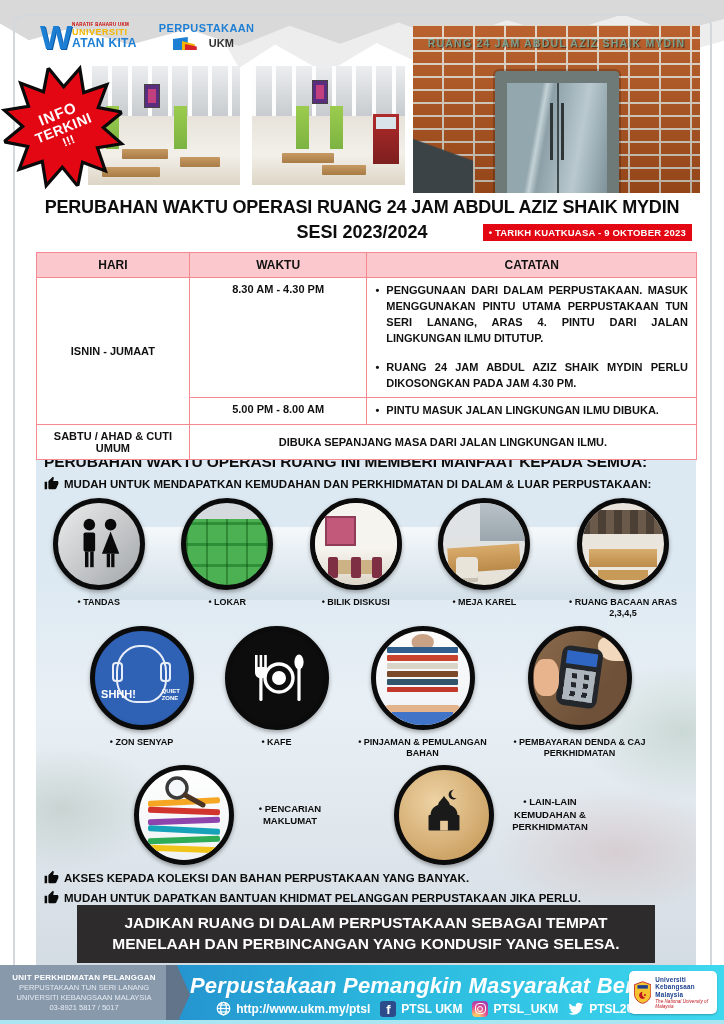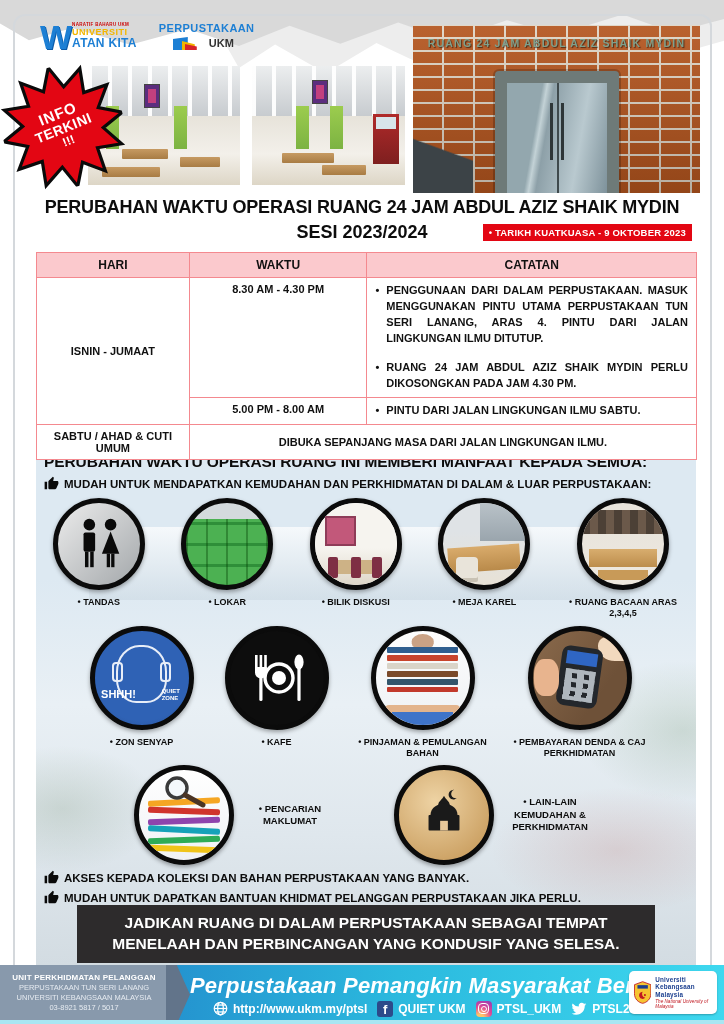--- a/index.html
+++ b/index.html
@@ -282,21 +282,21 @@
               </li>
         </ul>
       </td>
     </tr>
     <tr>
       <td class="c-waktu">5.00 PM - 8.00 AM</td>
       <td class="c-cat">
         <ul class="notes">
           <li>
                 <span class="dot">•</span>
-                <span>PINTU DARI JALAN LINGKUNGAN ILMU SABTU.</span>
+                <span>PINTU MASUK JALAN LINGKUNGAN ILMU DIBUKA.</span>
               </li>
         </ul>
       </td>
     </tr>
     <tr>
       <td class="c-hari">SABTU / AHAD &amp; CUTI UMUM</td>
       <td class="center-note" colspan="2">DIBUKA SEPANJANG MASA DARI JALAN LINGKUNGAN ILMU.</td>
     </tr>
   </tbody>
     </table>
@@ -484,21 +484,21 @@
               <circle cx="12" cy="12" r="10"></circle>
               <ellipse cx="12" cy="12" rx="4.5" ry="10"></ellipse>
               <line x1="2" y1="12" x2="22" y2="12"></line>
               <line x1="3.5" y1="6.5" x2="20.5" y2="6.5"></line>
               <line x1="3.5" y1="17.5" x2="20.5" y2="17.5"></line>
             </svg>
           <span>http://www.ukm.my/ptsl</span>
         </span>
         <span class="f-link">
           <span class="fb-ic">f</span>
-          <span>QUIET UKM</span>
+          <span>PTSL UKM</span>
         </span>
         <span class="f-link">
           <span class="ig-ic"></span>
           <span>PTSL_UKM</span>
         </span>
         <span class="f-link">
           <svg width="16" height="16" viewBox="0 0 24 24">
               <path fill="#fff" d="M23 4.9c-.8.4-1.7.7-2.6.8a4.6 4.6 0 0 0 2-2.5c-.9.5-1.9.9-2.9 1.1a4.5 4.5 0 0 0-7.8 4.1A12.8 12.8 0 0 1 2.4 3.7a4.5 4.5 0 0 0 1.4 6A4.4 4.4 0 0 1 1.7 9v.1a4.5 4.5 0 0 0 3.6 4.4 4.6 4.6 0 0 1-2 .1 4.5 4.5 0 0 0 4.2 3.1A9 9 0 0 1 .9 18.6a12.7 12.7 0 0 0 6.9 2c8.3 0 12.8-6.9 12.8-12.8v-.6c.9-.6 1.6-1.4 2.4-2.3z"></path>
             </svg>
           <span>PTSL2UKM</span>

